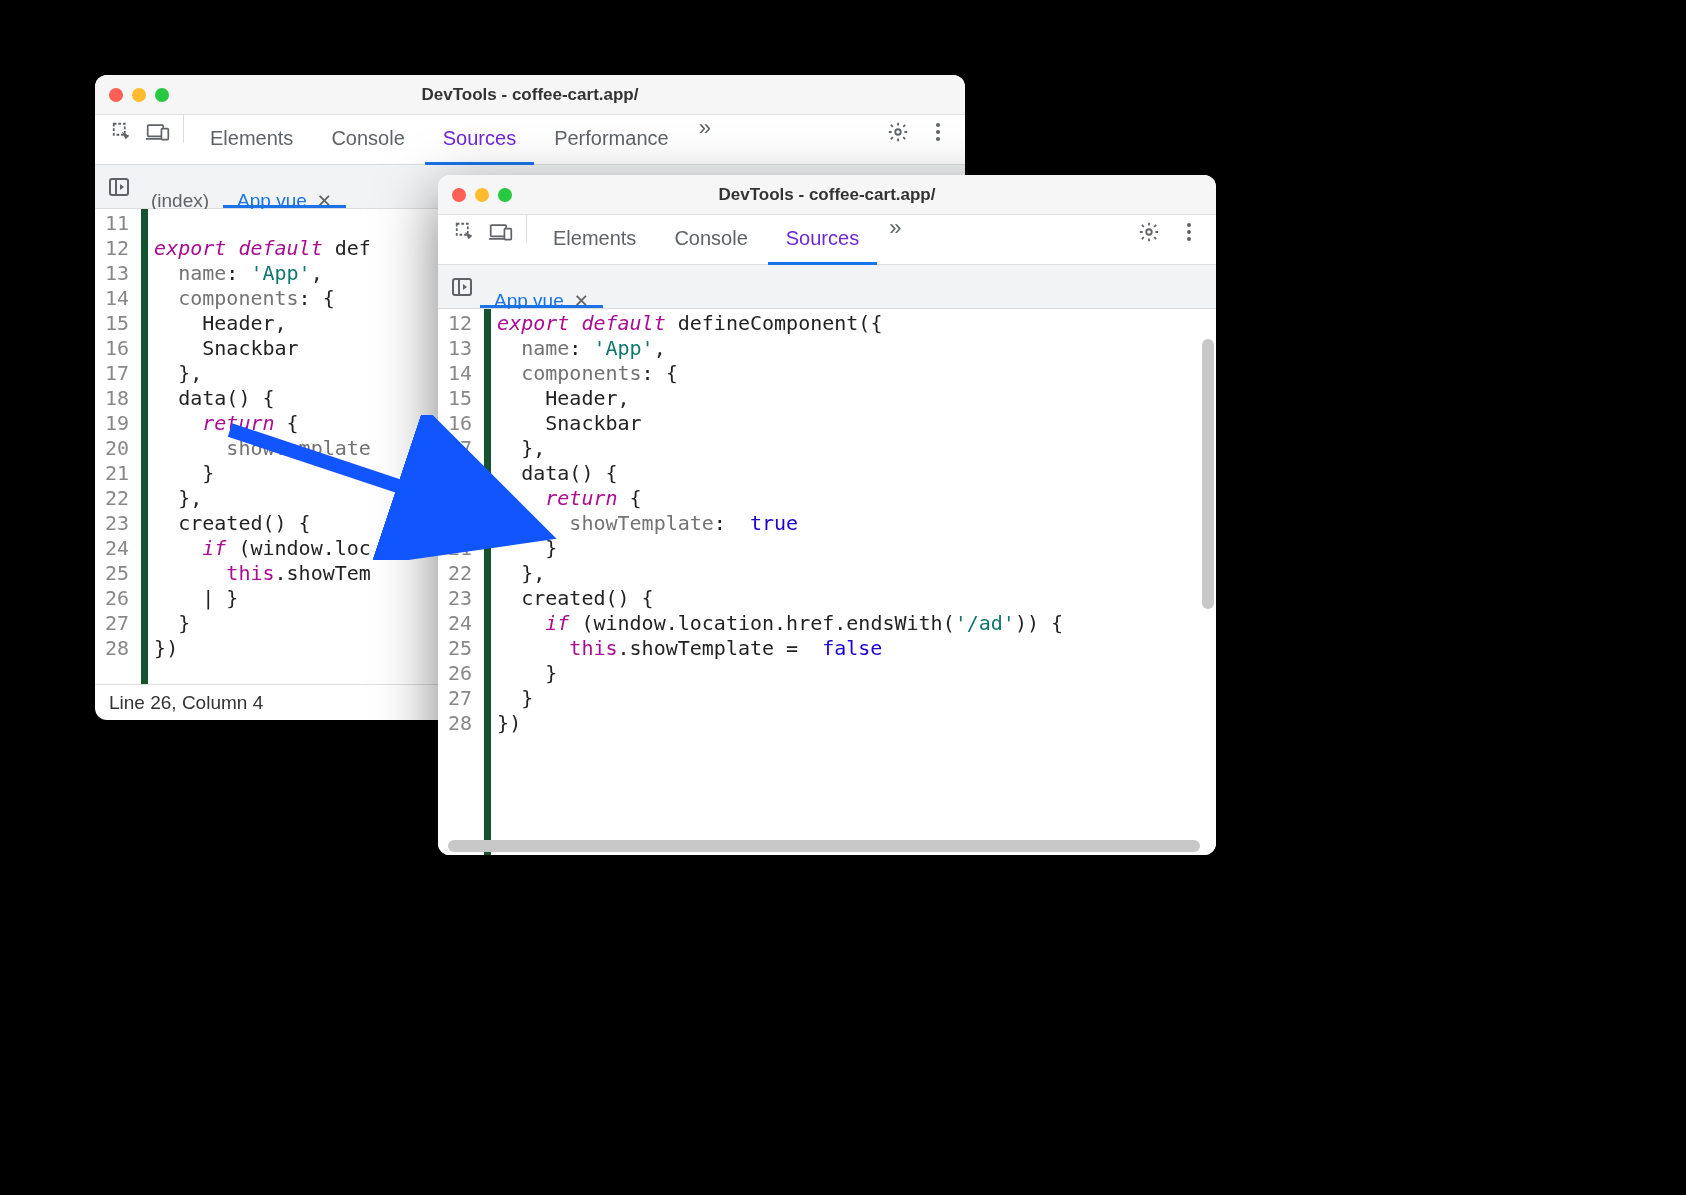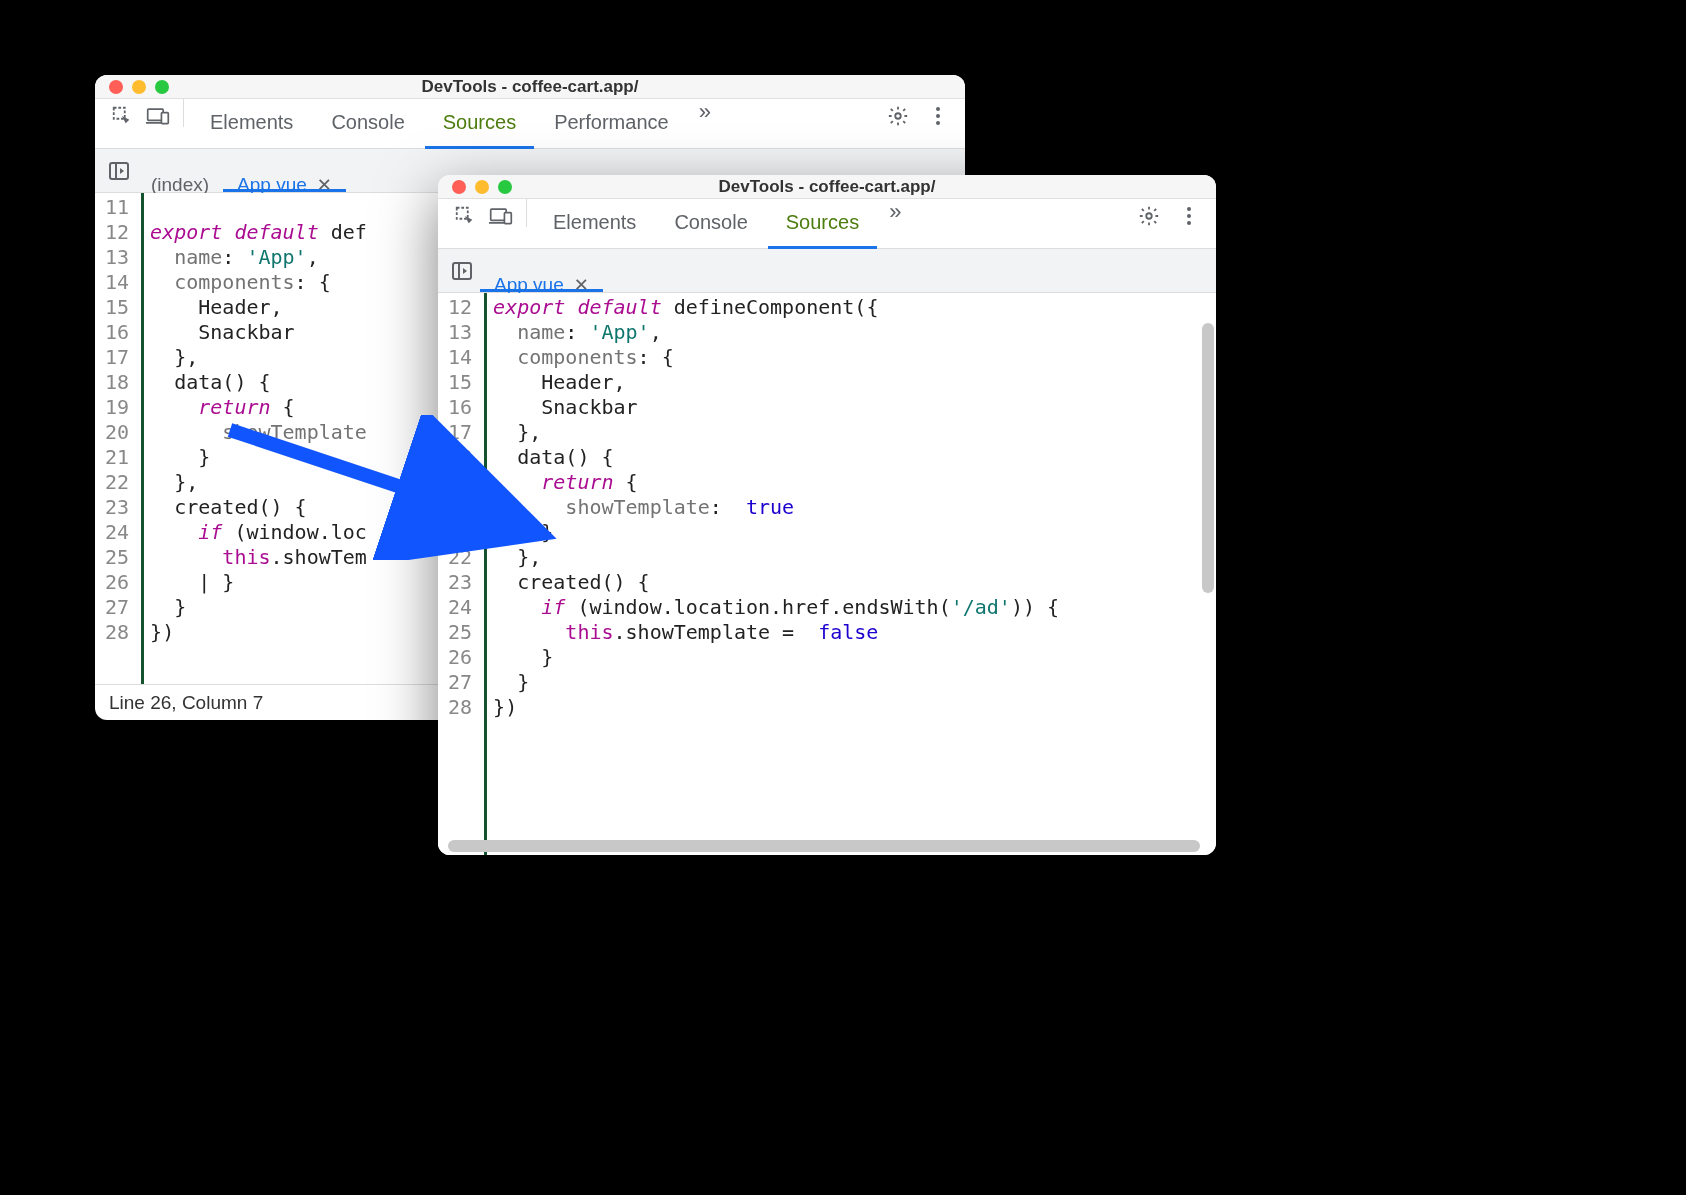--- a/index.html
+++ b/index.html
@@ -17,21 +17,21 @@
       border-radius: 12px;
       box-shadow: 0 20px 60px rgba(0,0,0,0.5);
       overflow: hidden;
       display: flex;
       flex-direction: column;
     }
     .window-1 { left: 95px; top: 75px; width: 870px; height: 645px; }
     .window-2 { left: 438px; top: 175px; width: 778px; height: 680px; }
 
     .titlebar {
-      height: 24px;
+      height: 40px;
       background: #f6f6f6;
       border-bottom: 1px solid #e0e0e0;
       display: flex;
       align-items: center;
       padding: 0 14px;
       position: relative;
     }
     .traffic-lights { display: flex; gap: 9px; }
     .traffic-light { width: 14px; height: 14px; border-radius: 50%; }
     .tl-red { background: #ff5f57; }
@@ -59,21 +59,21 @@
     .tab {
       padding: 0 18px;
       height: 50px;
       display: flex; align-items: center;
       font-size: 20px;
       color: #5f6368;
       cursor: pointer;
       border-bottom: 3px solid transparent;
     }
     .tab.active {
-      color: #4d7c0f;
+      color: #6d28d9;
       border-bottom-color: #1a73e8;
     }
     .toolbar-right { margin-left: auto; display: flex; align-items: center; gap: 6px; }
     .more-chevrons { font-size: 22px; color: #5f6368; padding: 0 10px; cursor: pointer; letter-spacing: -3px; }
 
     .file-tabs {
       height: 44px;
       background: #f1f3f4;
       display: flex;
       align-items: stretch;
@@ -106,21 +106,21 @@
     }
     .gutter {
       background: #fff;
       color: #888;
       font-family: ui-monospace, Menlo, Monaco, monospace;
       font-size: 20px;
       text-align: right;
       padding: 2px 12px 2px 10px;
       line-height: 25px;
       user-select: none;
-      border-right: 3px solid #14532d;
+      border-right: 7px solid #14532d;
     }
     .code {
       flex: 1;
       font-family: ui-monospace, Menlo, Monaco, monospace;
       font-size: 20px;
       line-height: 25px;
       padding: 2px 6px;
       white-space: pre;
       overflow: hidden;
       color: #222;
@@ -256,21 +256,21 @@
         <div>24</div>
         <div>25</div>
         <div>26</div>
         <div>27</div>
         <div>28</div>
       </div>
     <div class="code"><div> </div><div><span class="kw">export</span> <span class="kw">default</span> <span class="fn">def</span></div><div>  <span class="prop">name</span><span>:</span> <span class="str">'App'</span><span>,</span></div><div>  <span class="prop">components</span><span>:</span><span> {</span></div><div>    <span>Header,</span></div><div>    <span>Snackbar</span></div><div>  <span>},</span></div><div>  <span class="fn">data</span><span>() {</span></div><div>    <span class="kw">return</span><span> {</span></div><div>      <span class="prop">showTemplate</span></div><div>    <span>}</span></div><div>  <span>},</span></div><div>  <span class="fn">created</span><span>() {</span></div><div>    <span class="kw">if</span><span> (window.loc</span></div><div>      <span class="this">this</span><span>.showTem</span></div><div>    <span>| }</span></div><div>  <span>}</span></div><div><span>})</span></div></div>
   </div>
 
   <div class="statusbar">
-    <span>Line 26, Column 7</span>
+    <span>Line 26, Column 4</span>
   </div>
 </div>
 
 <svg class="arrow" style="left:220px; top:415px;" width="340" height="145">
   <defs>
       <marker id="ah" markerWidth="14" markerHeight="14" refX="10" refY="6" orient="auto">
         <path d="M0,0 L12,6 L0,12 Z" fill="#1155ff"></path>
       </marker>
     </defs>
   <line x1="10" y1="15" x2="310" y2="115" stroke="#1155ff" stroke-width="14" marker-end="url(#ah)"></line>

